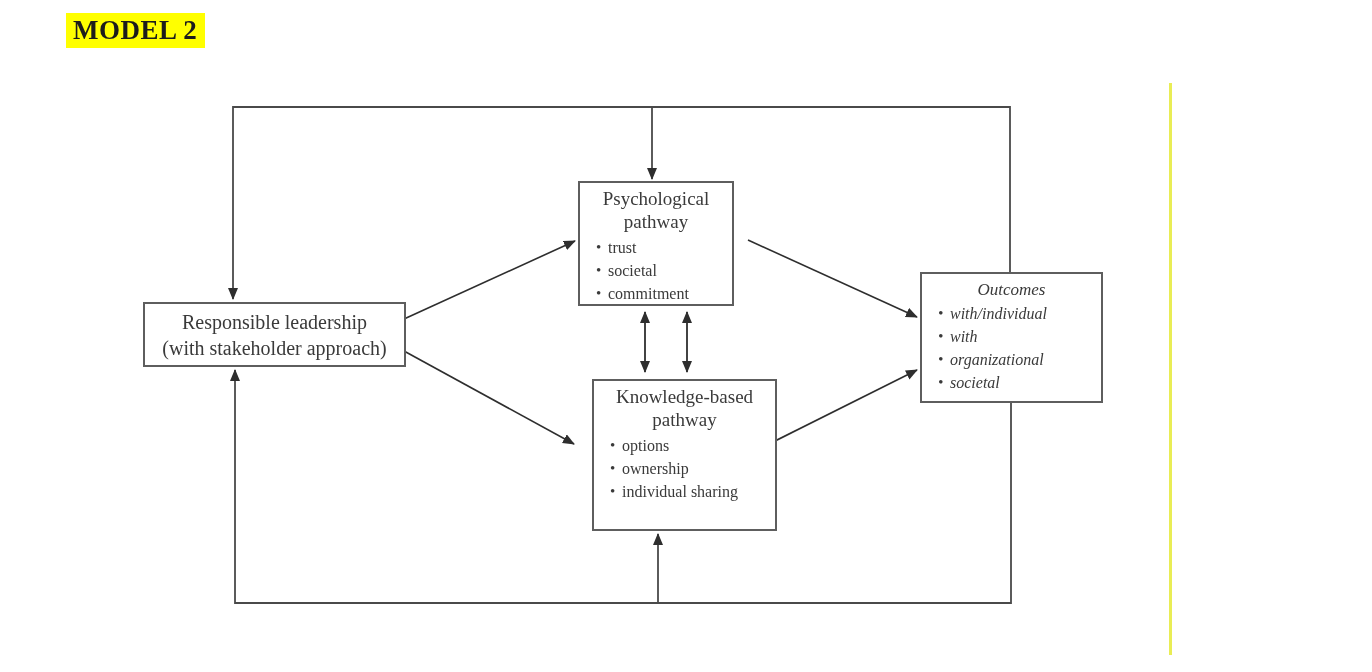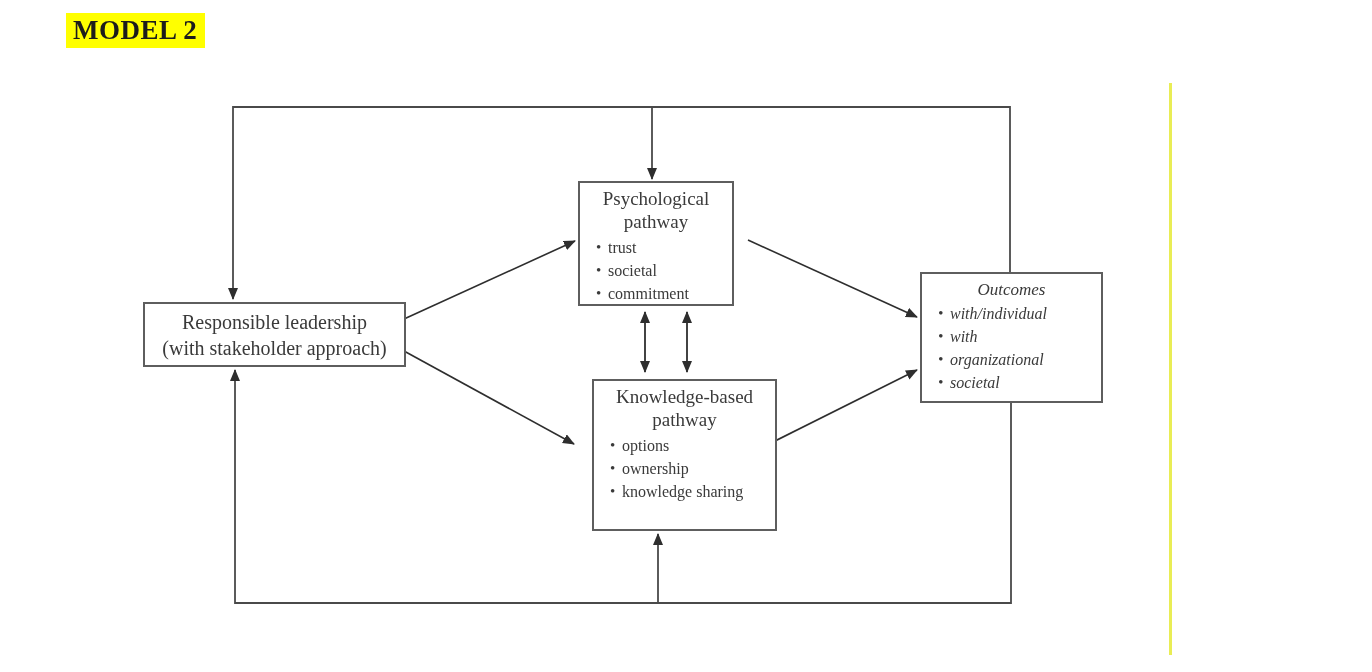--- a/index.html
+++ b/index.html
@@ -164,21 +164,21 @@
         <li>
         <span class="dot">•</span>
         <span class="bullet-text">options</span>
       </li>
         <li>
         <span class="dot">•</span>
         <span class="bullet-text">ownership</span>
       </li>
         <li>
         <span class="dot">•</span>
-        <span class="bullet-text">knowledge sharing</span>
+        <span class="bullet-text">individual sharing</span>
       </li>
       </ul>
   </div>
 
   <div class="box box-outcomes">
     <div class="box-title">Outcomes</div>
     <ul class="bullets">
         <li>
         <span class="dot">•</span>
         <span class="bullet-text">with/individual</span>

